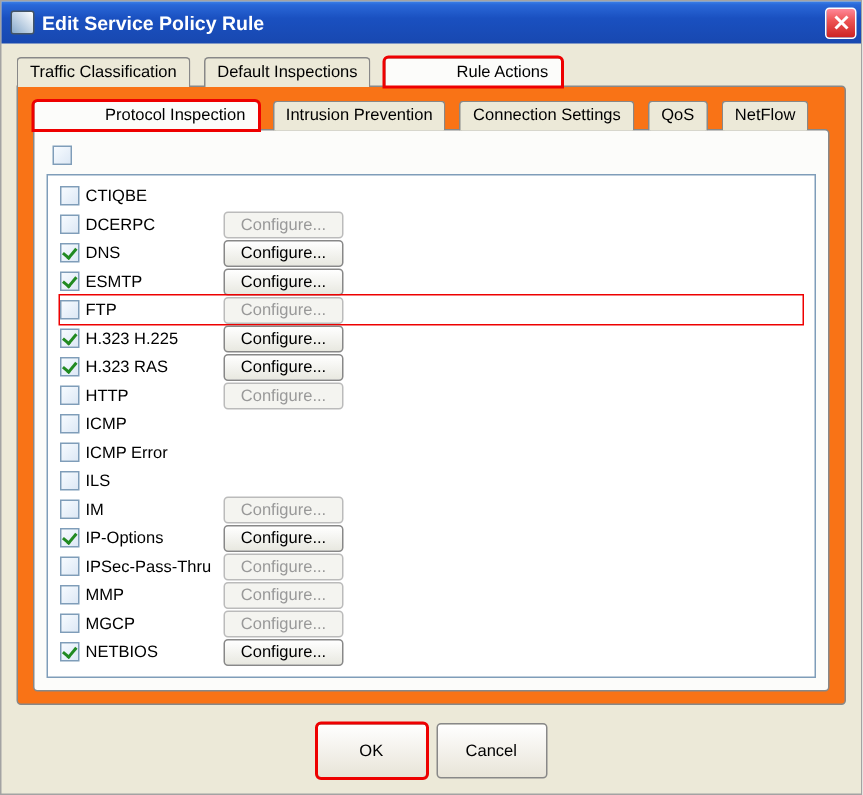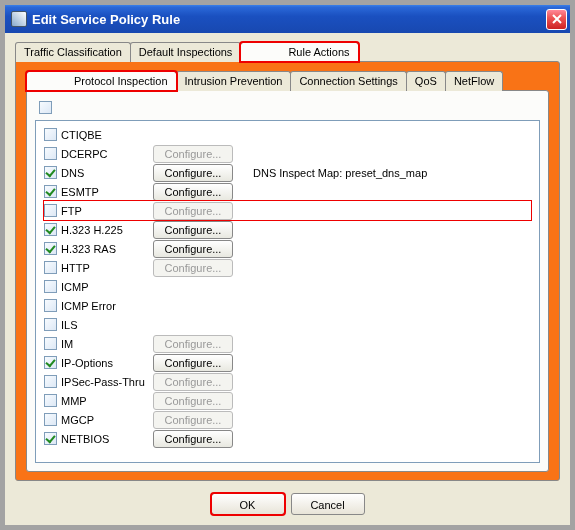--- a/index.html
+++ b/index.html
@@ -1,43 +1,43 @@
 <!DOCTYPE html>
 <html><head>
 <meta charset="utf-8">
 <style>
 * { box-sizing: border-box; }
 body { margin: 0; font-family: Tahoma, sans-serif; font-size: 11px; background: #fff; }
-.window { width: 575px; height: 530px; border: 5px solid #a3a3a3; background: #ece9d8; display: flex; flex-direction: column; }
+.window { width: 575px; height: 530px; border: 1px solid #a3a3a3; background: #ece9d8; display: flex; flex-direction: column; }
 .titlebar { height: 28px; background: linear-gradient(to bottom, #3a80e8 0%, #2a68d8 8%, #1a50c0 40%, #1848b0 100%); display: flex; align-items: center; padding: 0 3px 0 6px; color: #fff; font-weight: bold; font-size: 13px; }
 .title-icon { width: 16px; height: 16px; background: linear-gradient(45deg,#8ac,#fff); border: 1px solid #456; margin-right: 5px; border-radius: 2px; }
 .title-text { flex: 1; }
 .close-btn { width: 21px; height: 21px; background: linear-gradient(to bottom,#f89 0%,#e55 40%,#c22 100%); border: 1px solid #fff; border-radius: 3px; display:flex; align-items:center; justify-content:center; cursor:pointer; }
 .close-btn svg { width: 10px; height: 10px; }
 .content { flex: 1; padding: 8px 10px 4px 10px; display: flex; flex-direction: column; }
 .tab-row { display: flex; position: relative; z-index: 2; }
-.tab { padding: 3px 8px; border: 1px solid #888; border-bottom: none; background: #ece9d8; border-radius: 3px 3px 0 0; margin-right: 0; font-size: 11px; cursor: pointer; position: relative; top: 1px; text-align: right; }
+.tab { padding: 3px 8px; border: 1px solid #888; border-bottom: none; background: #ece9d8; border-radius: 3px 3px 0 0; margin-right: 10px; font-size: 11px; cursor: pointer; position: relative; top: 1px; text-align: right; }
 .tab + .tab { margin-left: -1px; }
 .tab.active { background: #fcfcfa; border-bottom: 1px solid #fcfcfa; z-index: 3; }
 .pane { border: 1px solid #888; background: #f97316; padding: 8px 10px; flex: 1; display: flex; flex-direction: column; border-radius: 0 3px 3px 3px; }
 .sub-pane { border: 1px solid #888; background: #fcfcfa; padding: 8px; flex: 1; display: flex; flex-direction: column; border-radius: 0 3px 3px 3px; }
 .selectall { display:flex; align-items:center; margin: 2px 0 6px 4px; }
 .list-wrap { border: 1px solid #7f9db9; background: #fff; flex: 1; position: relative; overflow: hidden; display:flex; }
 .list { flex:1; overflow-y: scroll; padding: 4px 8px; }
 .row { display:flex; align-items:center; height: 19px; position: relative; }
 .cb { width: 13px; height: 13px; border: 1px solid #7f9db9; background: linear-gradient(135deg,#f7fbff,#dde8f5); margin-right: 4px; display:flex; align-items:center; justify-content:center; cursor:pointer; flex-shrink:0; }
 .cb.checked::after { content:""; display:block; width:7px; height:4px; border-left:2px solid #218a21; border-bottom:2px solid #218a21; transform: rotate(-50deg); margin-top:-2px; }
 .rname { width: 92px; }
 .cfg { width: 80px; height: 18px; font-size: 11px; border: 1px solid #888; background: linear-gradient(#fff,#e8e8e0); border-radius: 3px; cursor:pointer; padding:0; }
 .cfg:disabled { color: #999; border-color: #bbb; background: #f4f4f0; cursor:default; }
 .info { margin-left: 20px; }
 .hl { outline: 2px solid #e00; outline-offset: -1px; position: relative; z-index: 5; padding-left: 47px; }
 .hl-row { outline: 1px solid #e00; }
 .footer { display:flex; justify-content:center; gap: 6px; padding: 8px 0 10px 0; }
-.fbtn { width: 74px; height: 22px; font-size: 11px; border: 1px solid #888; background: linear-gradient(#fff,#e8e4d8); border-radius: 3px; cursor:pointer; padding:5px; }
+.fbtn { width: 74px; height: 37px; font-size: 11px; border: 1px solid #888; background: linear-gradient(#fff,#e8e4d8); border-radius: 3px; cursor:pointer; padding:5px; }
 
 </style>
 </head>
 <body>
 
 <div class="window">
   <div class="titlebar">
     <div class="title-icon"></div>
     <div class="title-text">Edit Service Policy Rule</div>
     <div class="close-btn">
@@ -72,21 +72,20 @@
               </div>
               <div class="row">
                 <div class="cb"></div>
                 <span class="rname">DCERPC</span>
                 <button class="cfg" disabled="">Configure...</button>
               </div>
               <div class="row">
                 <div class="cb checked"></div>
                 <span class="rname">DNS</span>
                 <button class="cfg">Configure...</button>
-                <span class="info">DNS Inspect Map: preset_dns_map</span>
               </div>
               <div class="row">
                 <div class="cb checked"></div>
                 <span class="rname">ESMTP</span>
                 <button class="cfg">Configure...</button>
               </div>
               <div class="row hl-row">
                 <div class="cb"></div>
                 <span class="rname">FTP</span>
                 <button class="cfg" disabled="">Configure...</button>

